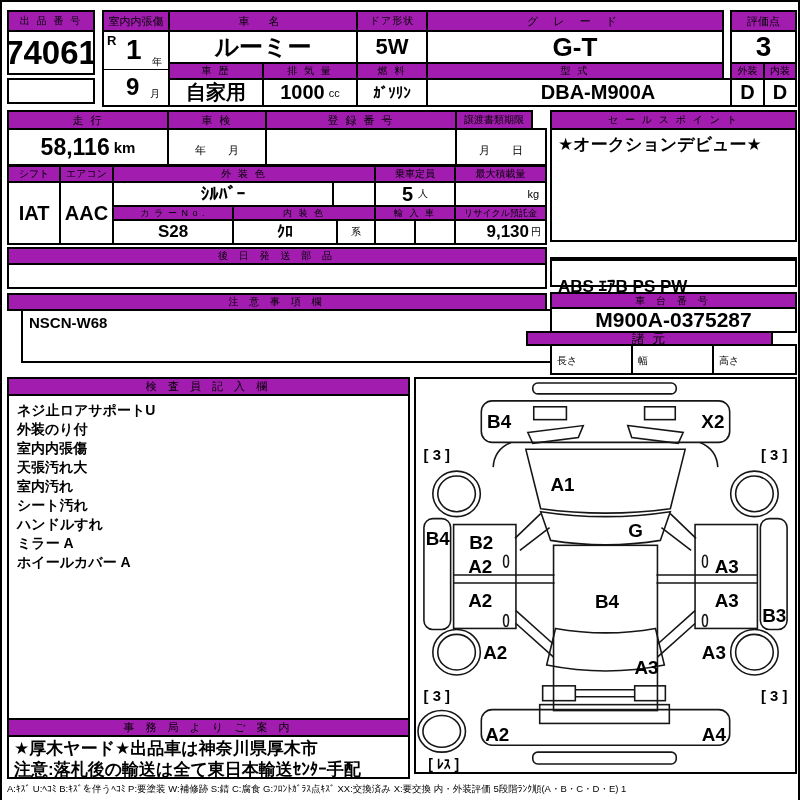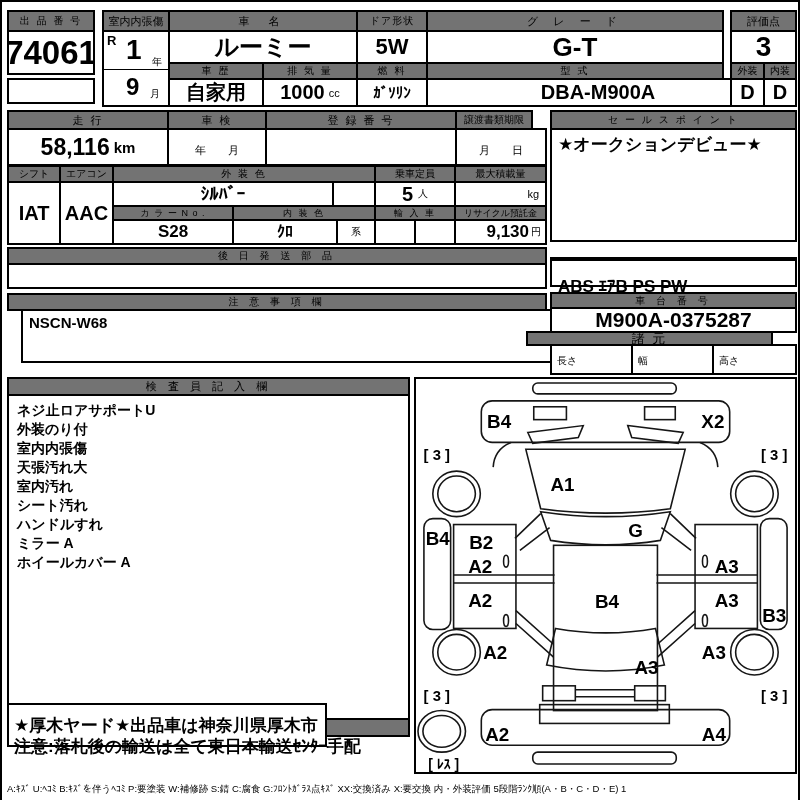--- a/index.html
+++ b/index.html
@@ -1,21 +1,21 @@
 <!DOCTYPE html>
 <html><head>
 <meta charset="utf-8">
 <style>
   html,body{margin:0;padding:0;background:#fff;}
   #sheet{position:relative;width:800px;height:800px;background:#fff;
     font-family:"Liberation Sans","DejaVu Sans",sans-serif;color:#000;
     border-top:2px solid #000;border-left:2px solid #000;border-right:2px solid #000;
     box-sizing:border-box;overflow:hidden;}
   .b{position:absolute;box-sizing:border-box;border:2px solid #000;background:#fff;}
-  .hd{background:#737373;display:flex;align-items:center;justify-content:center;
+  .hd{background:#a21caf;display:flex;align-items:center;justify-content:center;
       font-size:11px;letter-spacing:2px;white-space:nowrap;overflow:hidden;}
   .vl{display:flex;align-items:center;justify-content:center;font-weight:bold;white-space:nowrap;overflow:hidden;}
   .tl{display:block;font-weight:bold;padding:3px 6px;}
   .unit{font-weight:bold;}
   .small{font-weight:normal;}
   .insp-line{font-weight:bold;font-size:14px;line-height:19px;}
   .dlabel{font-weight:bold;fill:#000;font-family:"Liberation Sans","DejaVu Sans",sans-serif;}
   svg .ln{stroke:#161616;stroke-width:1.6;fill:none;}
   #footer-legend{position:absolute;left:5px;top:781px;width:792px;font-size:9.5px;white-space:nowrap;}
 </style>
@@ -229,20 +229,20 @@
         <text x="233" y="298" font-size="19" text-anchor="middle" class="dlabel">A3</text>
         <text x="21" y="325" font-size="15" text-anchor="middle" class="dlabel">[ 3 ]</text>
         <text x="362" y="325" font-size="15" text-anchor="middle" class="dlabel">[ 3 ]</text>
         <text x="82" y="366" font-size="19" text-anchor="middle" class="dlabel">A2</text>
         <text x="301" y="366" font-size="19" text-anchor="middle" class="dlabel">A4</text>
         <text x="28" y="394" font-size="14" text-anchor="middle" class="dlabel">[ ﾚｽ ]</text>
       </svg>
   </div>
 
   <div class="b hd" style="left:5px;top:716px;width:403px;height:19px;font-size:11px;letter-spacing:4px">事 務 局 よ り ご 案 内</div>
-  <div class="b" style="left:5px;top:701px;width:320px;height:44px;padding:10px 5px">
+  <div class="b" style="left:5px;top:733px;width:403px;height:44px;padding:1px 5px">
     <div style="font-weight:bold;font-size:17px;line-height:21px;white-space:nowrap">★厚木ヤード★出品車は神奈川県厚木市</div>
     <div style="font-weight:bold;font-size:17px;line-height:21px;white-space:nowrap">注意:落札後の輸送は全て東日本輸送ｾﾝﾀｰ手配</div>
   </div>
 
   <div id="footer-legend">A:ｷｽﾞ U:ﾍｺﾐ B:ｷｽﾞを伴うﾍｺﾐ P:要塗装 W:補修跡 S:錆 C:腐食 G:ﾌﾛﾝﾄｶﾞﾗｽ点ｷｽﾞ XX:交換済み X:要交換  内・外装評価  5段階ﾗﾝｸ順(A・B・C・D・E) 1</div>
 
 </div>
 
 </body></html>

